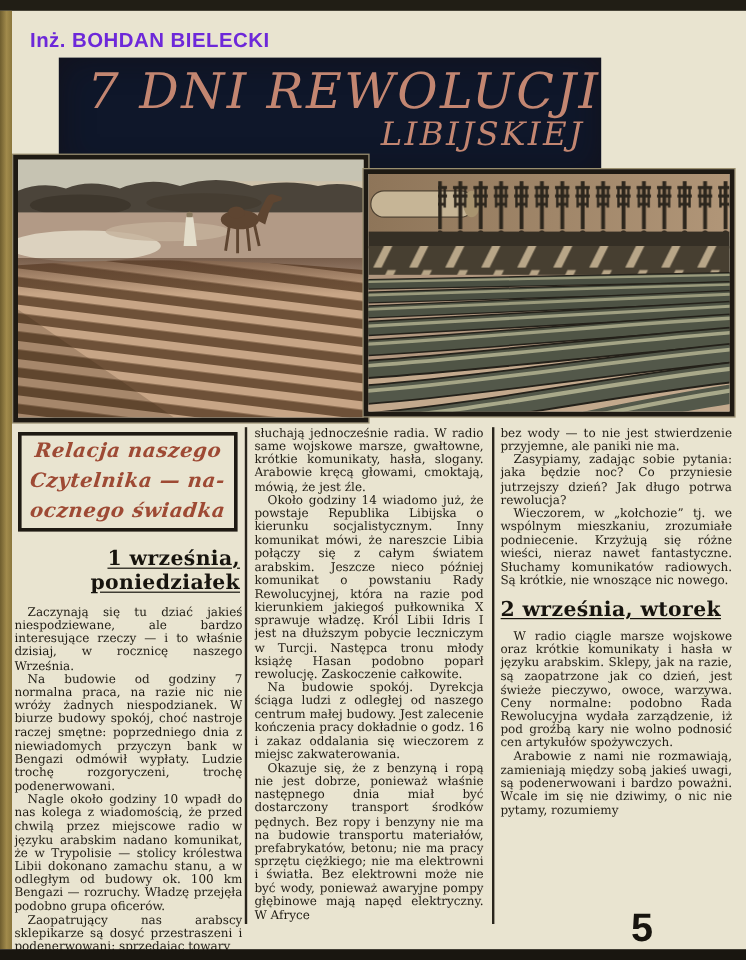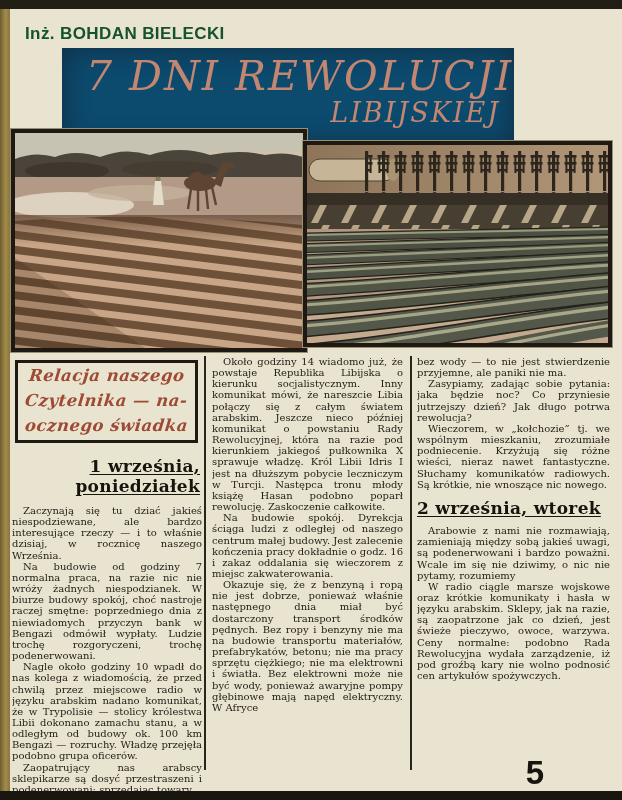--- a/index.html
+++ b/index.html
@@ -7,23 +7,23 @@
     width:622px;height:800px;position:relative;overflow:hidden;
     background:#e9e4d0;
     font-family:"DejaVu Serif", serif;
   }
   .topbar{position:absolute;left:0;top:0;width:622px;height:9px;background:#211e15;}
   .botbar{position:absolute;left:0;top:791px;width:622px;height:9px;background:#191610;}
   .edge-stripe{position:absolute;left:0;top:9px;width:10px;height:782px;
     background:linear-gradient(to right,#6e5d2e,#a28b4c 55%,#8a763c);}
   .author{position:absolute;left:25px;top:24px;
     font-family:"Liberation Sans",sans-serif;font-weight:bold;font-size:17px;
-    letter-spacing:.4px;color:#14532d;}
-  .banner{position:absolute;left:62px;top:48px;width:452px;height:98px;
-    background:#0c4a6e;z-index:1;box-shadow:inset 0 0 28px rgba(25,12,8,.45);}
+    letter-spacing:.4px;color:#6d28d9;}
+  .banner{position:absolute;left:49px;top:48px;width:452px;height:98px;
+    background:#0f172a;z-index:1;box-shadow:inset 0 0 28px rgba(25,12,8,.45);}
   .banner .tl{position:absolute;font-style:italic;color:#c38671;
     font-family:"DejaVu Serif",serif;letter-spacing:2px;white-space:nowrap;}
   .banner .l1{left:24px;top:4px;font-size:41px;}
   .banner .l2{right:14px;top:49px;font-size:27px;font-style:italic;}
   .photo{position:absolute;border:4px solid #1e1a13;z-index:3;background:#cfc9b6;
     box-shadow:0 0 0 1px #9a8f6e;}
   .photo.left{left:11px;top:129px;width:288px;height:215px;}
   .photo.right{left:303px;top:141px;width:301px;height:198px;}
   .photo svg{display:block;width:100%;height:100%;}
   .notebox{position:absolute;left:15px;top:360px;width:177px;height:77px;
@@ -170,30 +170,31 @@
 <div class="col" id="col1">
   <p>Zaczynają się tu dziać jakieś niespodziewane, ale bardzo interesujące rzeczy — i to właśnie dzisiaj, w rocznicę naszego Września.</p>
   <p>Na budowie od godziny 7 normalna praca, na razie nic nie wróży żadnych niespodzianek. W biurze budowy spokój, choć nastroje raczej smętne: poprzedniego dnia z niewiadomych przyczyn bank w Bengazi odmówił wypłaty. Ludzie trochę rozgoryczeni, trochę podenerwowani.</p>
   <p>Nagle około godziny 10 wpadł do nas kolega z wiadomością, że przed chwilą przez miejscowe radio w języku arabskim nadano komunikat, że w Trypolisie — stolicy królestwa Libii dokonano zamachu stanu, a w odległym od budowy ok. 100 km Bengazi — rozruchy. Władzę przejęła podobno grupa oficerów.</p>
   <p>Zaopatrujący nas arabscy sklepikarze są dosyć przestraszeni i podenerwowani: sprzedając towary</p>
 </div>
 
 <div class="vrule" id="rule1"></div>
 
 <div class="col" id="col2">
+  <p class="cont">słuchają jednocześnie radia. W radio same wojskowe marsze, gwałtowne, krótkie komunikaty, hasła, slogany. Arabowie kręcą głowami, cmoktają, mówią, że jest źle.</p>
   <p>Około godziny 14 wiadomo już, że powstaje Republika Libijska o kierunku socjalistycznym. Inny komunikat mówi, że nareszcie Libia połączy się z całym światem arabskim. Jeszcze nieco później komunikat o powstaniu Rady Rewolucyjnej, która na razie pod kierunkiem jakiegoś pułkownika X sprawuje władzę. Król Libii Idris I jest na dłuższym pobycie leczniczym w Turcji. Następca tronu młody książę Hasan podobno poparł rewolucję. Zaskoczenie całkowite.</p>
   <p>Na budowie spokój. Dyrekcja ściąga ludzi z odległej od naszego centrum małej budowy. Jest zalecenie kończenia pracy dokładnie o godz. 16 i zakaz oddalania się wieczorem z miejsc zakwaterowania.</p>
   <p>Okazuje się, że z benzyną i ropą nie jest dobrze, ponieważ właśnie następnego dnia miał być dostarczony transport środków pędnych. Bez ropy i benzyny nie ma na budowie transportu materiałów, prefabrykatów, betonu; nie ma pracy sprzętu ciężkiego; nie ma elektrowni i światła. Bez elektrowni może nie być wody, ponieważ awaryjne pompy głębinowe mają napęd elektryczny. W Afryce</p>
 </div>
 
 <div class="vrule" id="rule2"></div>
 
 <div class="col" id="col3">
   <p class="cont">bez wody — to nie jest stwierdzenie przyjemne, ale paniki nie ma.</p>
   <p>Zasypiamy, zadając sobie pytania: jaka będzie noc? Co przyniesie jutrzejszy dzień? Jak długo potrwa rewolucja?</p>
   <p>Wieczorem, w „kołchozie” tj. we wspólnym mieszkaniu, zrozumiałe podniecenie. Krzyżują się różne wieści, nieraz nawet fantastyczne. Słuchamy komunikatów radiowych. Są krótkie, nie wnoszące nic nowego.</p>
   <span class="day-header day2">2 września, wtorek</span>
+  <p>W radio ciągle marsze wojskowe oraz krótkie komunikaty i hasła w języku arabskim. Sklepy, jak na razie, są zaopatrzone jak co dzień, jest świeże pieczywo, owoce, warzywa. Ceny normalne: podobno Rada Rewolucyjna wydała zarządzenie, iż pod groźbą kary nie wolno podnosić cen artykułów spożywczych.</p>
   <p>Arabowie z nami nie rozmawiają, zamieniają między sobą jakieś uwagi, są podenerwowani i bardzo poważni. Wcale im się nie dziwimy, o nic nie pytamy, rozumiemy</p>
-  <p>W radio ciągle marsze wojskowe oraz krótkie komunikaty i hasła w języku arabskim. Sklepy, jak na razie, są zaopatrzone jak co dzień, jest świeże pieczywo, owoce, warzywa. Ceny normalne: podobno Rada Rewolucyjna wydała zarządzenie, iż pod groźbą kary nie wolno podnosić cen artykułów spożywczych.</p>
 </div>
 
 <div class="pagenum">5</div>
 <div class="botbar"></div>
 
 </body></html>

